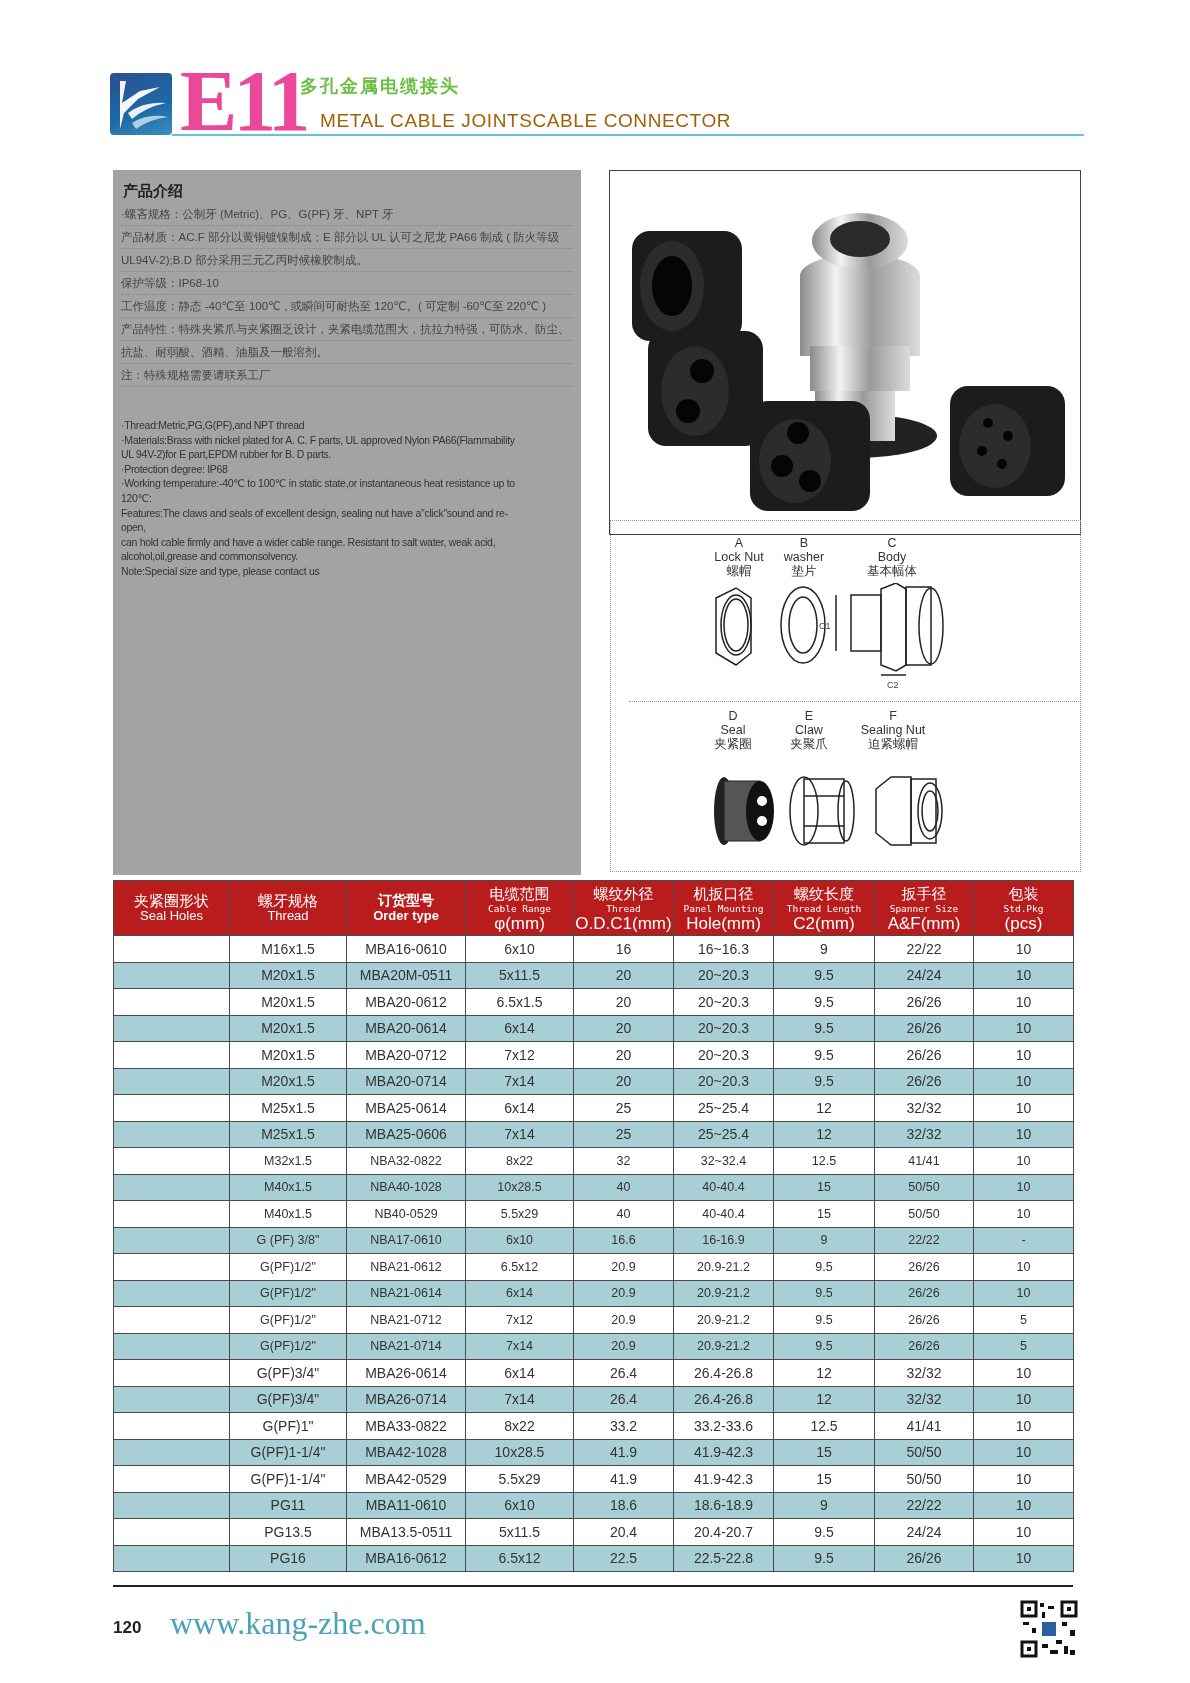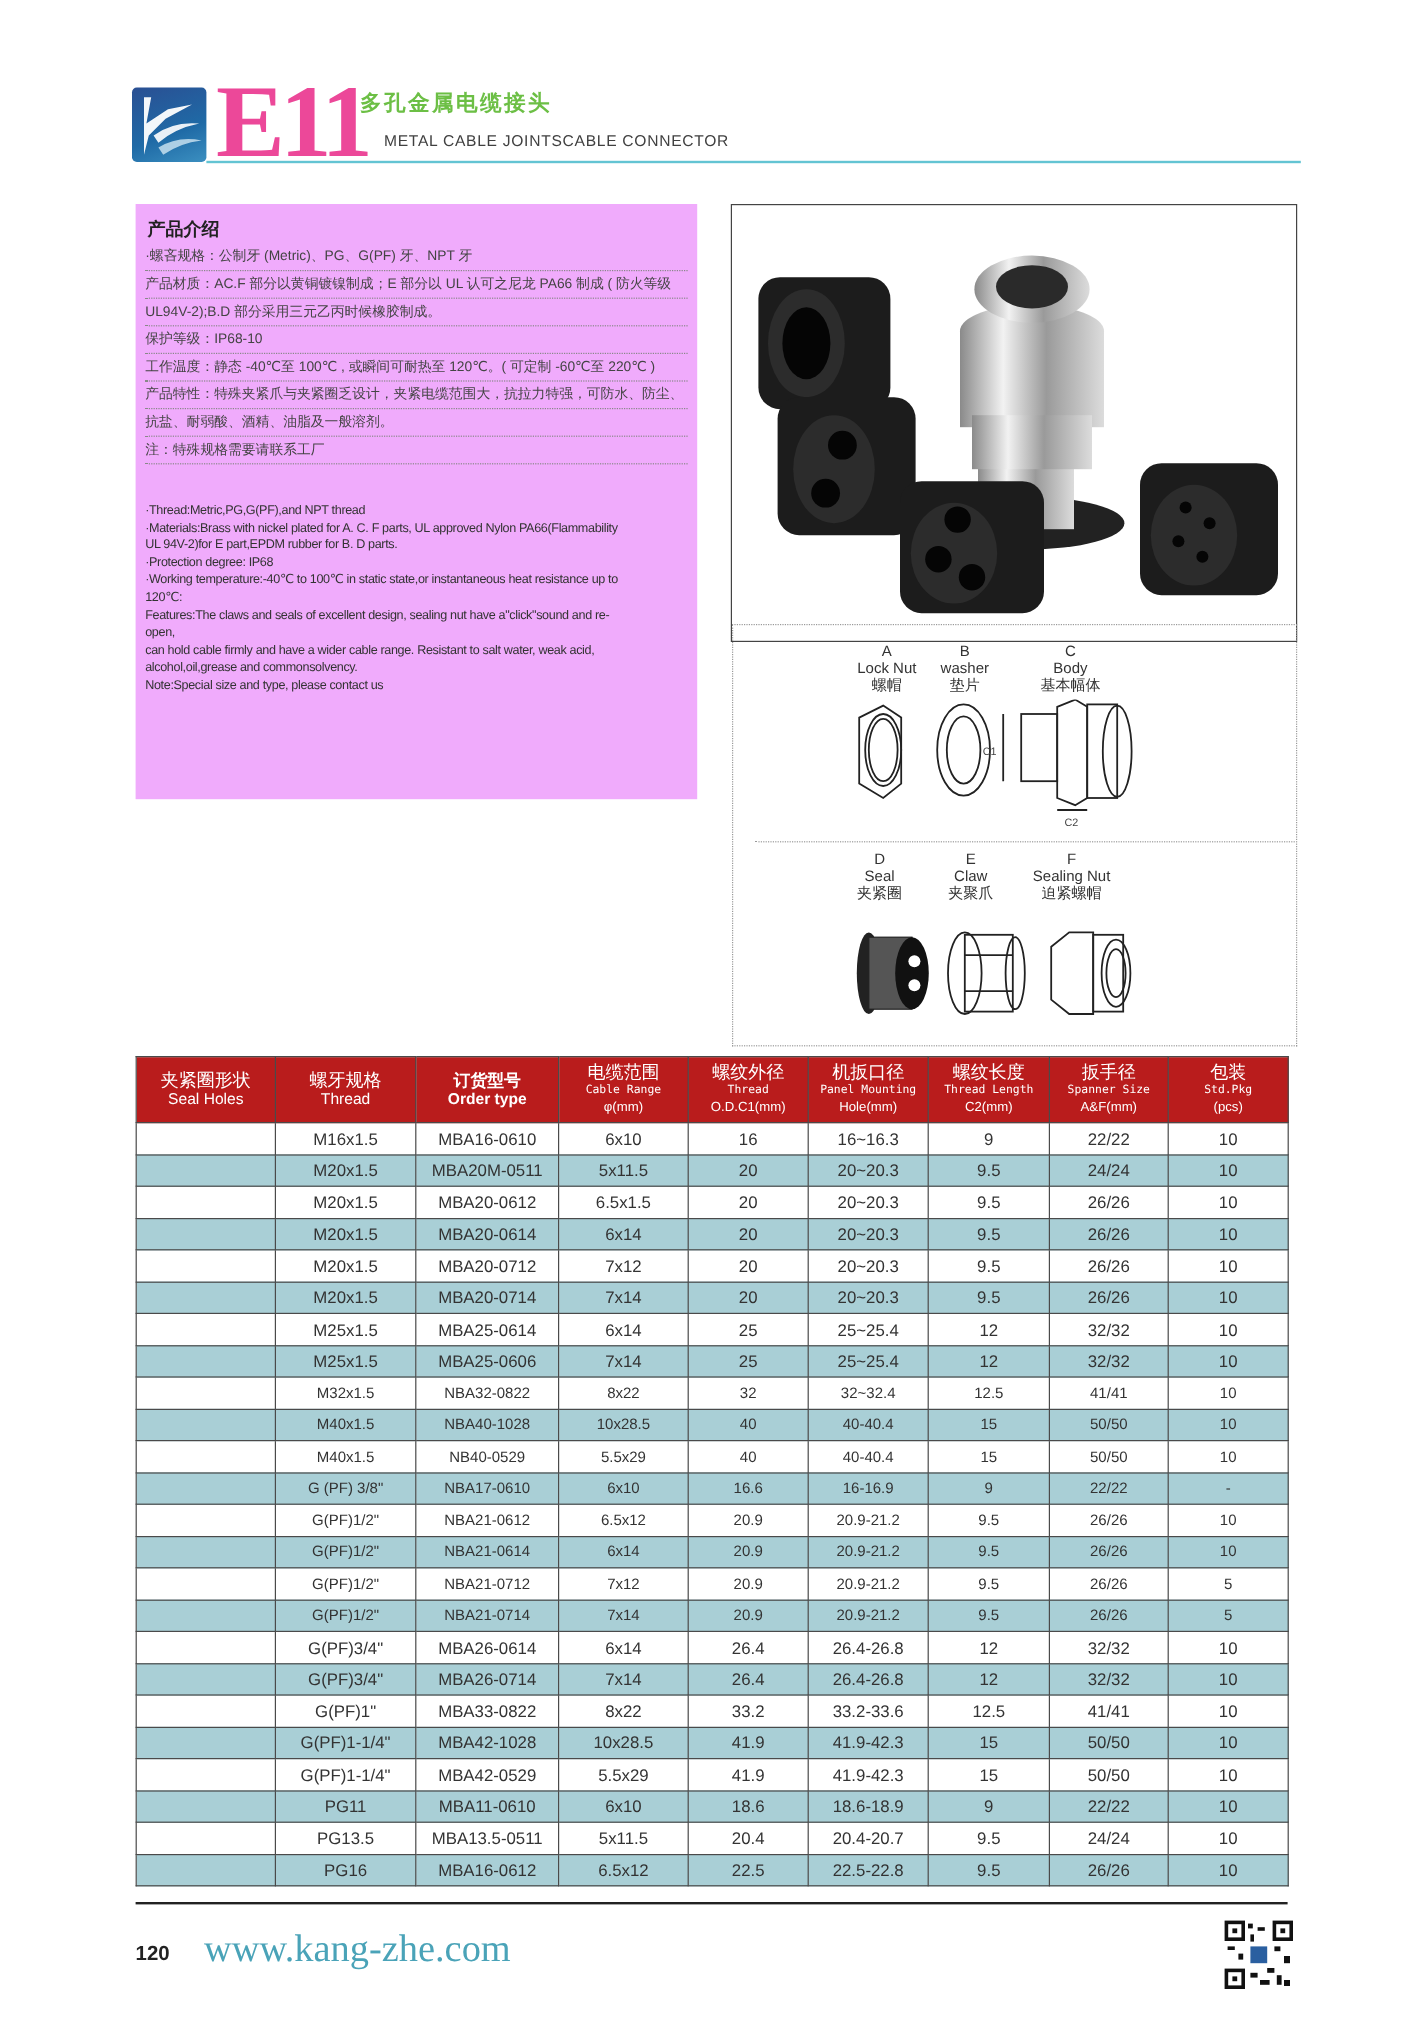--- a/index.html
+++ b/index.html
@@ -2,41 +2,41 @@
 <html><head>
 <meta charset="utf-8">
 <style>
   html,body{margin:0;padding:0;background:#fff;}
   body{width:1190px;height:1683px;position:relative;overflow:hidden;font-family:"Liberation Sans","DejaVu Sans",sans-serif;color:#333;}
   .abs{position:absolute;}
   
   #logo{left:110px;top:73px;width:62px;height:62px;border-radius:4px;background:linear-gradient(160deg,#2a4f93 0%,#1f6aa6 60%,#3b8fc0 100%);overflow:hidden;}
   #series{left:180px;top:66px;font-family:"Liberation Serif","DejaVu Serif",serif;font-weight:bold;font-size:86px;line-height:70px;color:#ec4899;letter-spacing:-4px;transform:scaleY(1.0);}
   #title-cn{left:300px;top:74px;font-size:18px;font-weight:bold;color:#6cbf45;letter-spacing:2px;}
-  #title-en{left:320px;top:110px;font-size:13px;color:#404040;letter-spacing:0.6px;}
+  #title-en{left:320px;top:110px;font-size:19px;color:#a16207;letter-spacing:0.6px;}
   #header-line{left:172px;top:134px;width:912px;height:2px;background:#63c4d3;}
   
-  #info{left:113px;top:170px;width:468px;height:496px;background:#f0abfc;text-decoration:underline;}
+  #info{left:113px;top:170px;width:468px;height:705px;background:#a3a3a3;text-decoration:underline;}
   #info-title{left:10px;top:12px;font-size:15px;font-weight:bold;color:#222;}
   .cn-line{position:absolute;left:8px;width:452px;font-size:11.5px;color:#444;height:22px;line-height:22px;border-bottom:1px dotted #888;white-space:nowrap;overflow:hidden;}
   #en-block{left:8px;top:248px;width:462px;font-size:10.5px;line-height:14.6px;color:#333;letter-spacing:-0.3px;}
   #en-block div{white-space:nowrap;}
   
   #photo{left:609px;top:170px;width:472px;height:365px;border:1px solid #444;box-sizing:border-box;background:#fff;}
   
   #diagram{left:610px;top:520px;width:471px;height:352px;border:1px dotted #999;box-sizing:border-box;}
   .part-label{position:absolute;text-align:center;font-size:12.5px;line-height:14px;color:#333;width:100px;}
   #diagram-divider{left:18px;top:180px;width:450px;border-top:1px dotted #999;}
   
   #spec-table{left:113px;top:880px;border-collapse:collapse;table-layout:fixed;width:960px;}
   #spec-table th{background:#b91c1c;color:#fff;font-weight:normal;border:1px solid #4a4a4a;height:54px;padding:0;text-align:center;vertical-align:middle;line-height:15px;}
   #spec-table th .cn{font-size:15px;display:block;}
   #spec-table th .en{font-size:13px;display:block;}
   #spec-table th .mono{font-family:"DejaVu Sans Mono","Liberation Mono",monospace;font-size:9.5px;display:block;}
-  #spec-table th .sm{font-size:11px;display:block;}
+  #spec-table th .sm{font-size:17px;display:block;}
   #spec-table td{border:1px solid #4a4a4a;height:25.5px;padding:0;text-align:center;font-size:14px;color:#333;vertical-align:middle;}
   #spec-table tr.alt td{background:#a9cfd6;}
   #spec-table td.sm{font-size:12.5px;}
   #footer-line{left:113px;top:1585px;width:960px;height:2px;background:#222;}
   #page-number{left:113px;top:1618px;font-size:17px;color:#222;font-weight:bold;}
   #website{left:170px;top:1605px;font-family:"Liberation Serif","DejaVu Serif",serif;font-size:32px;color:#4aa3b8;}
   #qr{left:1020px;top:1600px;width:58px;height:58px;}
 </style>
 </head>
 <body>

